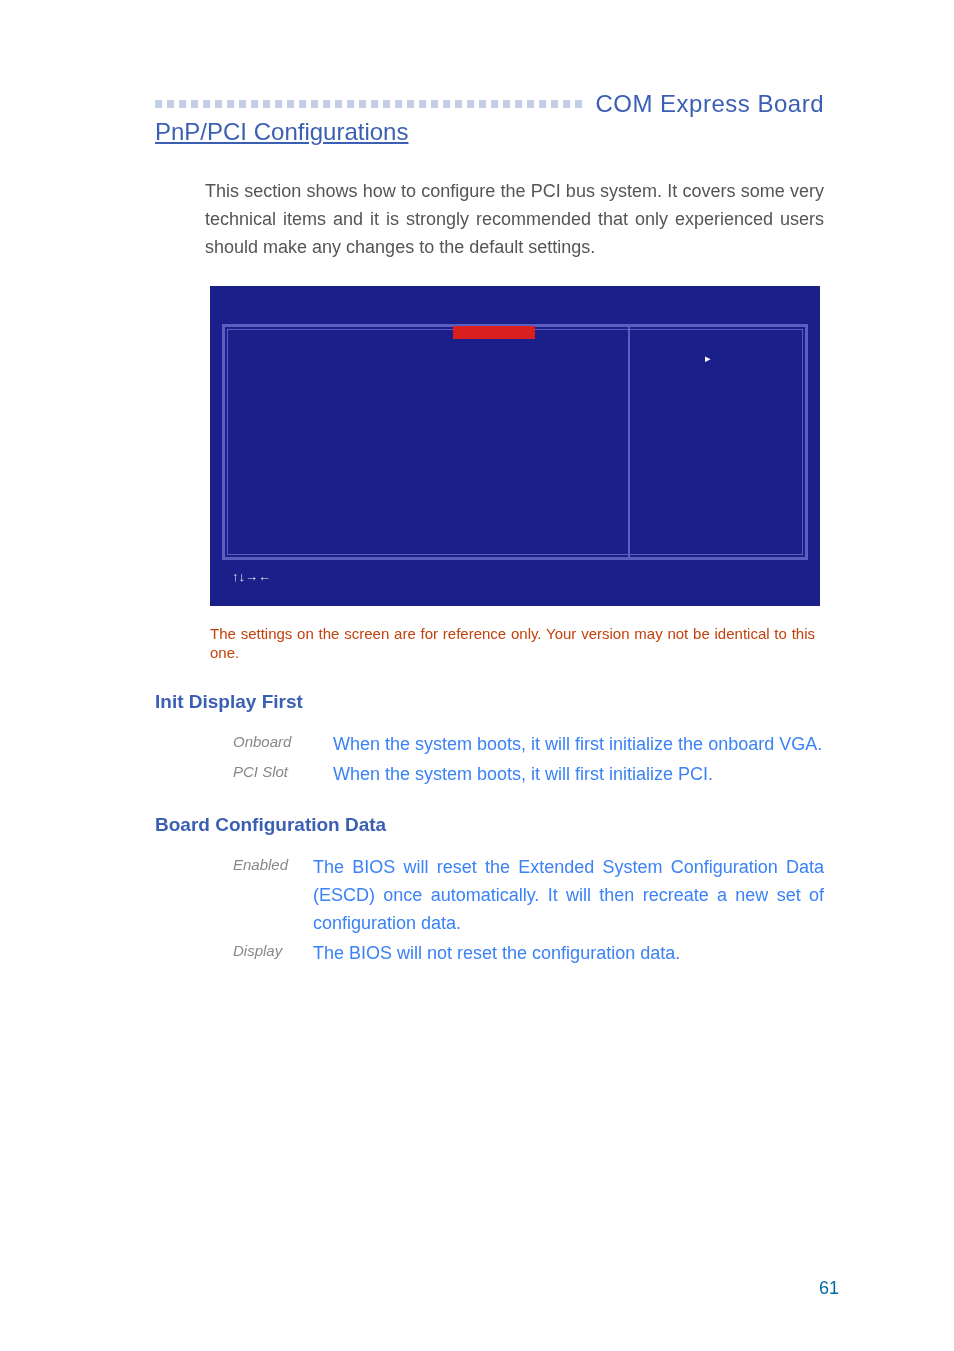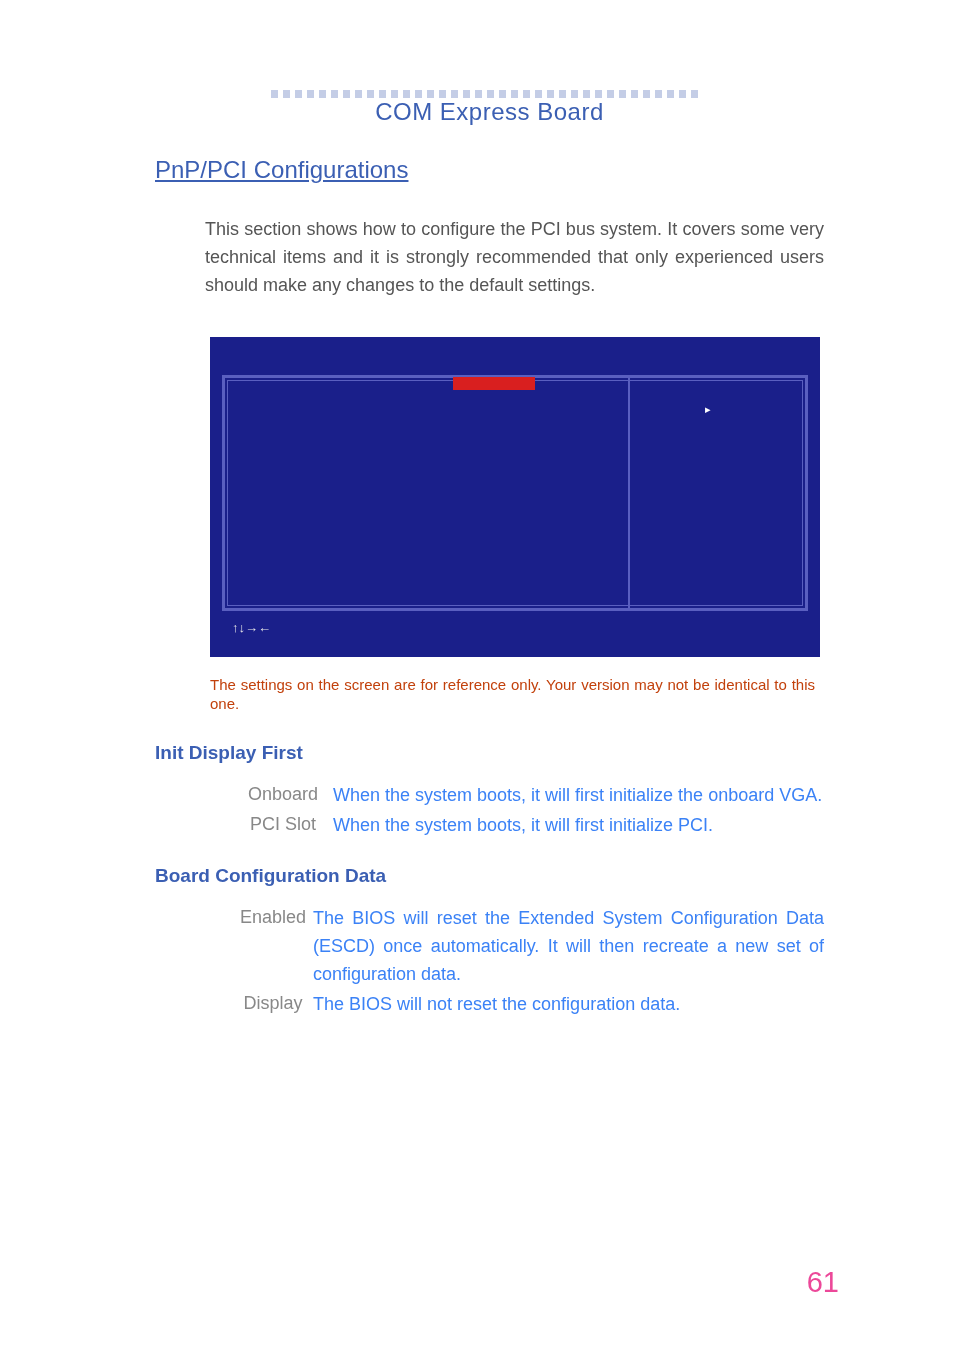--- a/index.html
+++ b/index.html
@@ -8,22 +8,20 @@
       height: 1351px;
       background: #ffffff;
       font-family: Arial, Helvetica, sans-serif;
       position: relative;
       padding: 90px 130px 60px 155px;
     }
     .header-row {
       display: flex;
       align-items: center;
       justify-content: flex-end;
-      margin-bottom: 30px;
-      flex-direction: column;
     }
     .dots {
       flex: 1;
       height: 12px;
       display: flex;
       gap: 5px;
       align-items: center;
       margin-right: 10px;
       overflow: hidden;
     }
@@ -46,21 +44,21 @@
       font-weight: 400;
       margin-bottom: 32px;
       text-decoration: underline;
     }
     .body-text {
       color: #555;
       font-size: 18px;
       line-height: 1.55;
       text-align: justify;
       margin-left: 50px;
-      margin-bottom: 37px;
+      margin-bottom: 24px;
     }
     .bios-box {
       width: 610px;
       height: 320px;
       margin-left: 55px;
       margin-bottom: 18px;
       background: #1a1f8a;
       position: relative;
     }
     .bios-inner {
@@ -119,45 +117,45 @@
       font-weight: 700;
       margin-bottom: 18px;
     }
     .option-row {
       display: flex;
       margin-left: 78px;
       margin-bottom: 2px;
     }
     .option-label {
       color: #888;
-      font-size: 18px;
+      font-style: italic;
+      font-size: 15px;
       width: 100px;
       flex-shrink: 0;
       padding-top: 2px;
-      text-align: center;
     }
     .option-text {
       color: #3b82f6;
       font-size: 18px;
       line-height: 1.55;
       text-align: justify;
       flex: 1;
     }
     .option-group {
       margin-bottom: 26px;
     }
     .tight .option-label {
       width: 80px;
     }
     .page-num {
       position: absolute;
       bottom: 52px;
       right: 115px;
-      color: #ec4899;
-      font-size: 29px;
+      color: #0369a1;
+      font-size: 18px;
     }
   </style>
 </head>
 <body>
 
 <div class="header-row">
   <div class="dots" id="dots-container">
       <div class="dot"></div>
       <div class="dot"></div>
       <div class="dot"></div>

